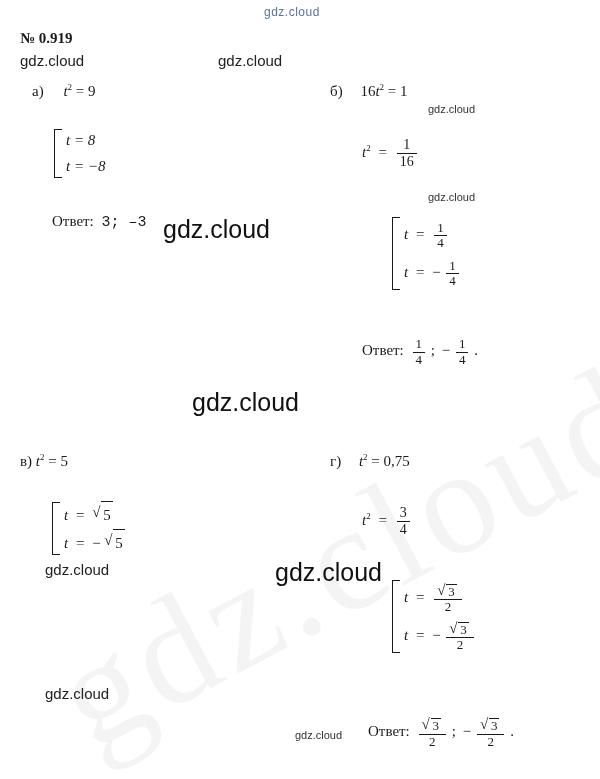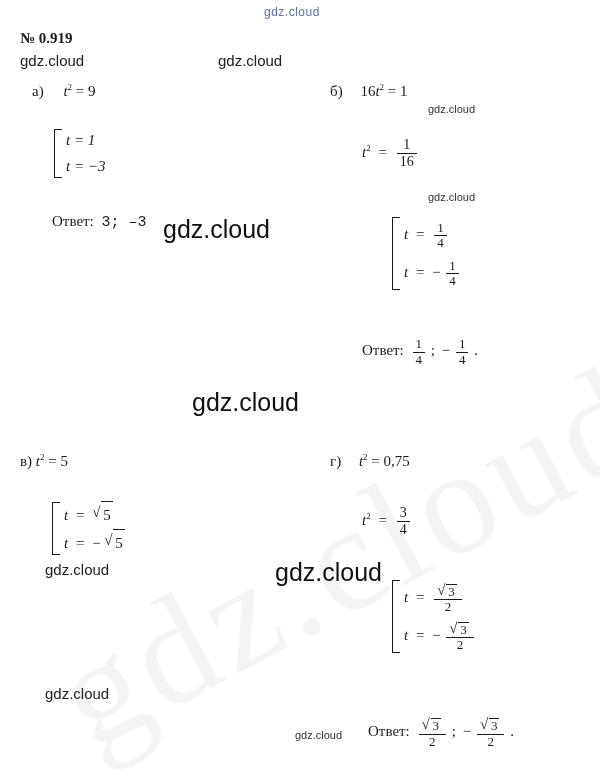--- a/index.html
+++ b/index.html
@@ -161,22 +161,22 @@
   <div class="blk" style="left:20px; top:82px;margin-left:12px;">
     <span class="lbl">а)</span>
     <span class="math" style="margin-left:16px;">
       <span class="it">t</span><sup>2</sup>
       = <span>9</span>
     </span>
   </div>
 
   <div class="blk" style="left:52px; top:127px;">
     <div class="syst">
-      <div class="row math it">t = 1</div>
-      <div class="row math it">t = −3</div>
+      <div class="row math it">t = 8</div>
+      <div class="row math it">t = −8</div>
     </div>
   </div>
 
   <div class="blk ans" style="left:52px; top:213px;">
     <span>Ответ:</span>
     <span style="margin-left:4px;font-family:Liberation Mono, monospace;">3; –3</span>
   </div>
 
   <div class="blk" style="left:330px; top:82px;">
     <span class="lbl">б)</span>

